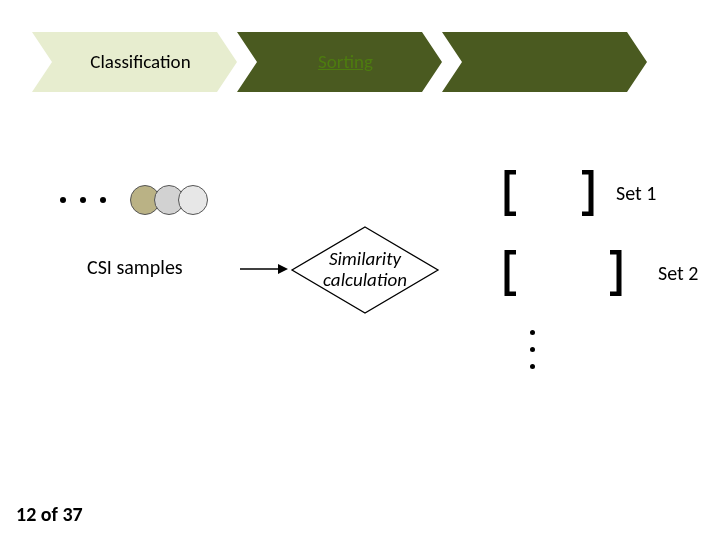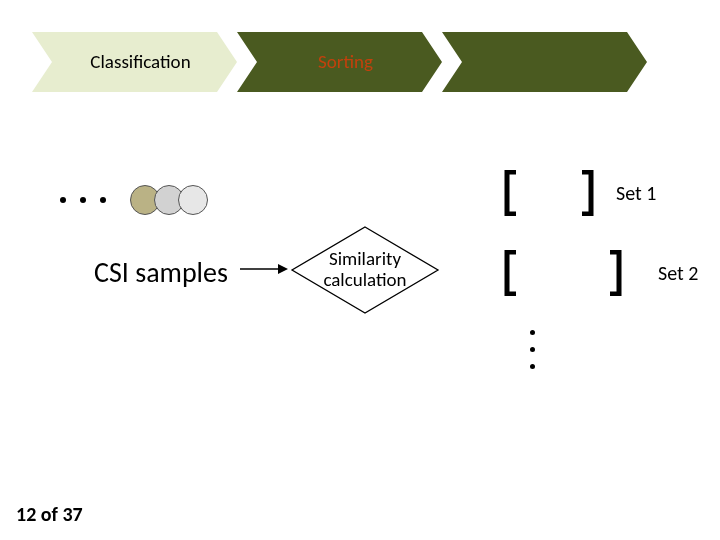--- a/index.html
+++ b/index.html
@@ -37,21 +37,21 @@
     width: 100%;
     height: 100%;
     z-index: 0;
   }
   .chevron .label {
     position: relative;
     z-index: 1;
     line-height: 1.1;
     padding: 0 18px 0 30px;
   }
-  .chevron.dark .label { color: #c2410c; }
+  .chevron.dark .label { color: #4d7c0f; text-decoration: underline; }
 
   
   .samples-row {
     position: absolute;
     top: 185px;
     left: 60px;
     display: flex;
     align-items: center;
     gap: 24px;
   }
@@ -77,40 +77,41 @@
   }
   .circles span:first-child { margin-left: 0; }
   .c-olive { background: #bab285; }
   .c-grey  { background: #d2d2d2; }
   .c-light { background: #e7e7e7; }
 
   
   .csi-label {
     position: absolute;
     top: 255px;
-    left: 94px;
-    font-size: 28px;
+    left: 87px;
+    font-size: 20px;
   }
 
   
   .arrow {
     position: absolute;
     top: 263px;
     left: 240px;
     width: 48px;
     height: 12px;
   }
 
   
   .diamond-wrap {
     position: absolute;
     top: 225px;
     left: 290px;
     width: 150px;
     height: 90px;
+    font-style: italic;
   }
   .diamond-wrap svg {
     position: absolute;
     inset: 0;
     width: 100%;
     height: 100%;
   }
   .diamond-text {
     position: absolute;
     inset: 0;

